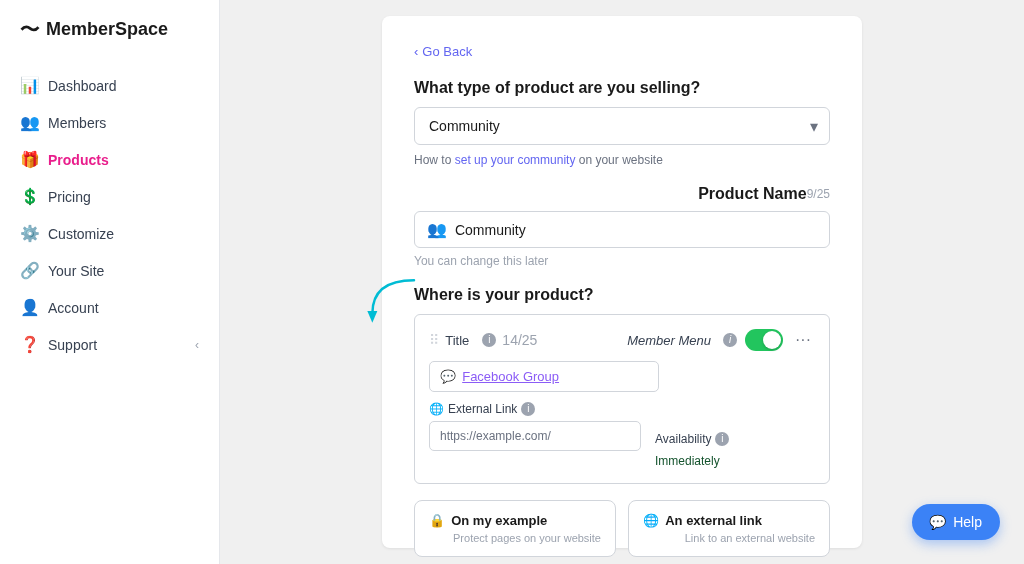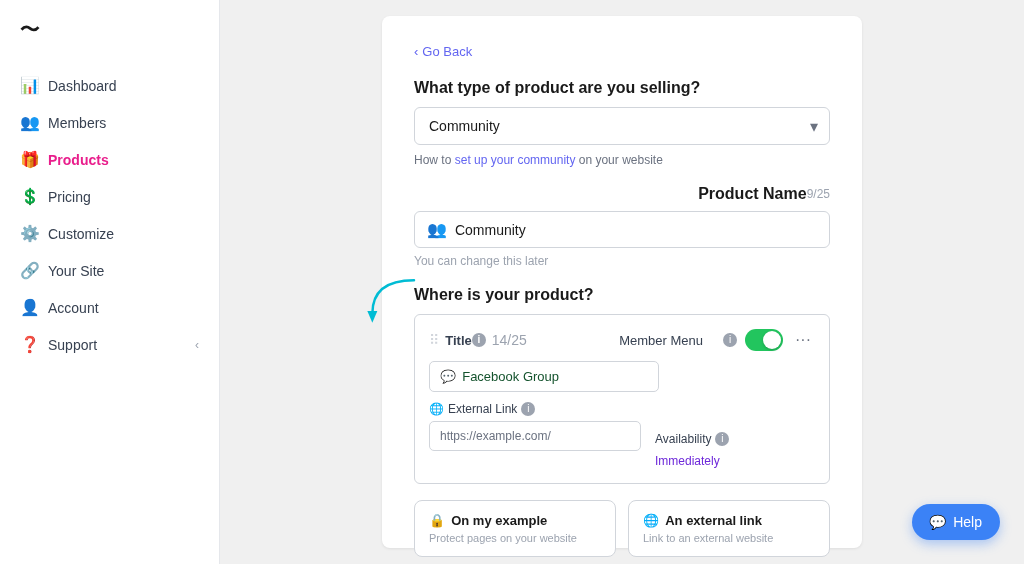--- a/index.html
+++ b/index.html
@@ -184,32 +184,33 @@
       margin-bottom: 16px;
     }
     .location-row-top {
       display: flex;
       justify-content: space-between;
       align-items: center;
       margin-bottom: 10px;
     }
     .title-label {
       font-size: 13px;
-      font-weight: 700;
+      font-weight: 400;
       color: #374151;
       display: flex;
       align-items: center;
-      gap: 0;
+      gap: 13px;
     }
     .member-menu-label {
       display: flex;
-      gap: 20px;
+      gap: 12px;
       font-size: 13px;
       font-weight: 500;
       color: #374151;
+      font-style: italic;
     }
     .info-icon {
       display: inline-block;
       width: 14px;
       height: 14px;
       background: #9ca3af;
       color: #fff;
       border-radius: 50%;
       font-size: 10px;
       text-align: center;
@@ -262,21 +263,21 @@
       width: 100%;
       padding: 7px 10px;
       border: 1px solid #d1d5db;
       border-radius: 5px;
       font-size: 12px;
       color: #6b7280;
       background: #fff;
     }
     .availability-link {
       font-size: 12px;
-      color: #6d28d9;
+      color: #14532d;
       cursor: pointer;
       text-decoration: none;
     }
 
     
     .location-choices {
       display: flex;
       gap: 12px;
       margin-bottom: 20px;
     }
@@ -294,20 +295,21 @@
       font-weight: 600;
       color: #1a1a1a;
       display: flex;
       align-items: center;
       gap: 6px;
       margin-bottom: 4px;
     }
     .choice-desc {
       font-size: 11px;
       color: #9ca3af;
+      text-align: right;
     }
 
     
     .plans-section { }
     .plans-title {
       font-size: 15px;
       font-weight: 700;
       color: #1a1a1a;
       margin-bottom: 12px;
     }
@@ -343,35 +345,37 @@
       border: 1px solid #d1d5db;
       border-radius: 5px;
       padding: 7px 10px;
       max-width: 230px;
       background: #fff;
     }
     .title-input-box input {
       border: none;
       outline: none;
       font-size: 13px;
-      color: #14532d;
+      color: #8b5cf6;
       background: transparent;
       width: 100%;
+      text-decoration: underline;
     }
     .chat-icon {
       color: #9ca3af;
       font-size: 13px;
     }
   </style>
 </head>
 <body>
 
 <div class="sidebar">
   <div class="sidebar-logo">
     <span class="sidebar-logo-icon">〜</span>
+    <span>MemberSpace</span>
   </div>
   <nav class="sidebar-nav">
 
     <div class="sidebar-item">
       <span class="icon">📊</span>
       <span>Dashboard</span>
     </div>
 
     <div class="sidebar-item">
       <span class="icon">👥</span>

